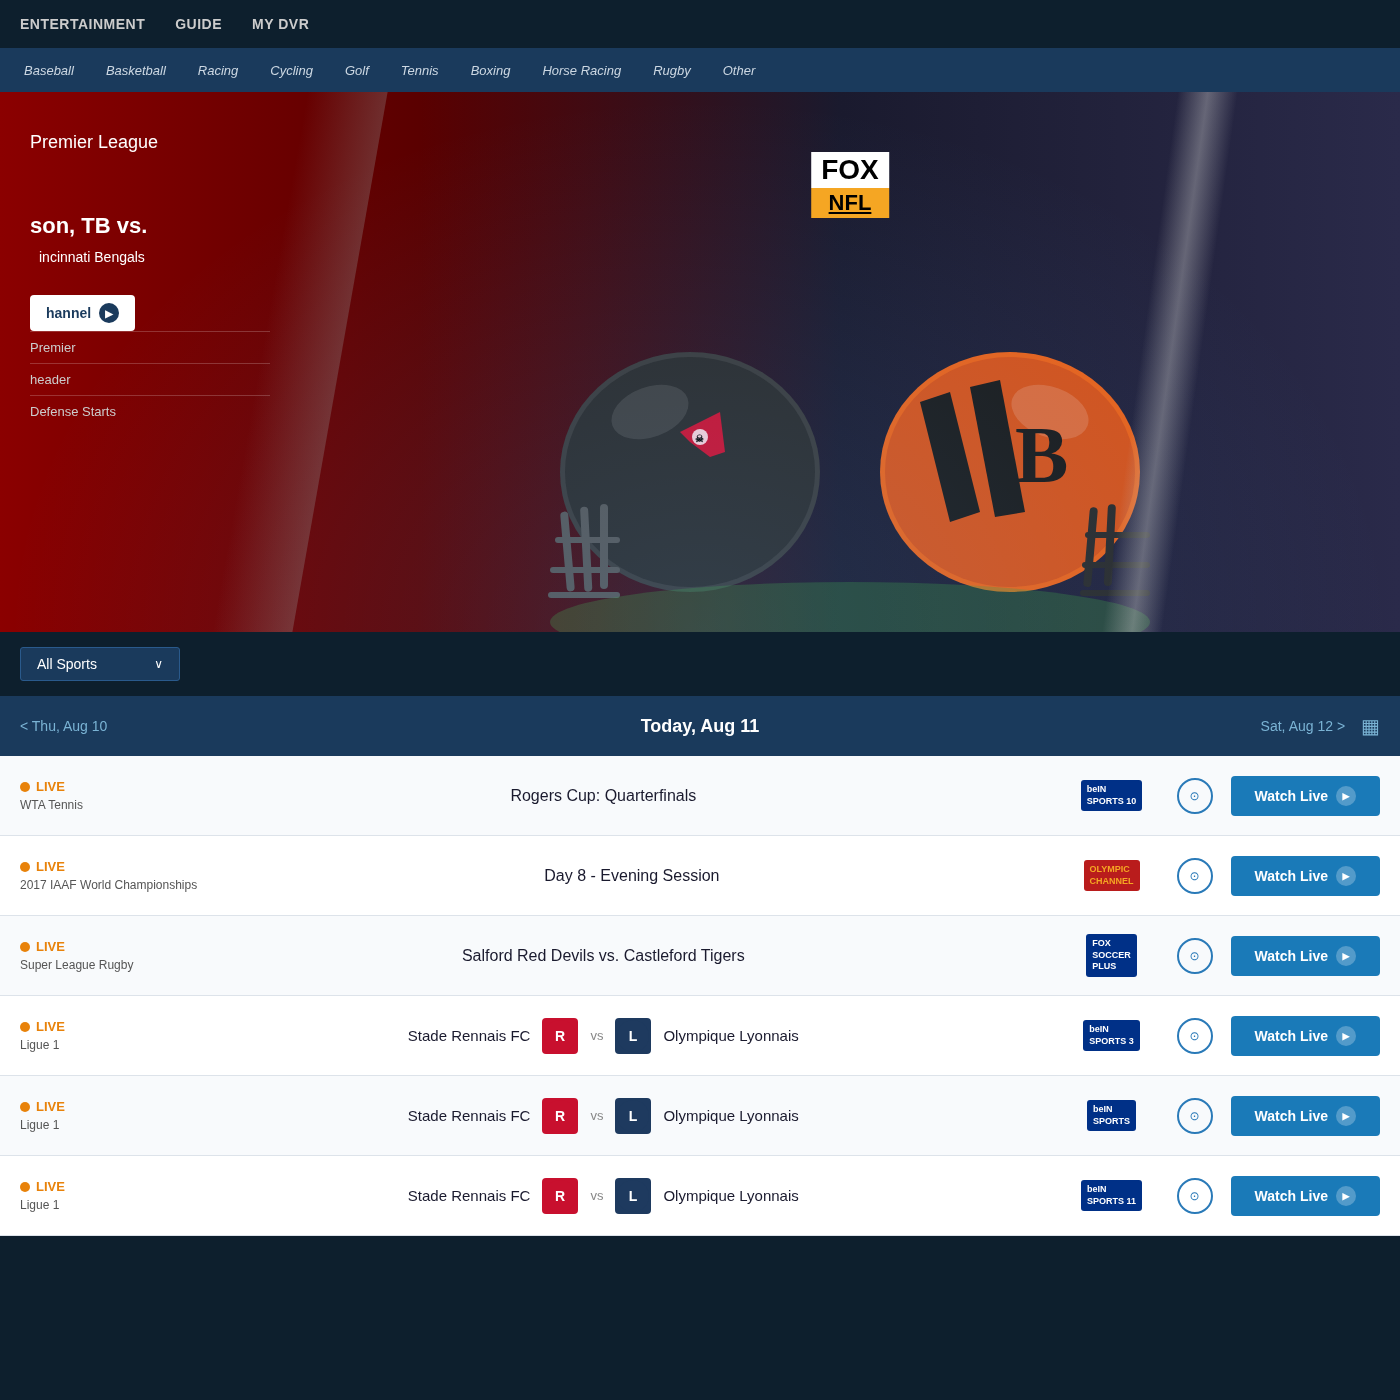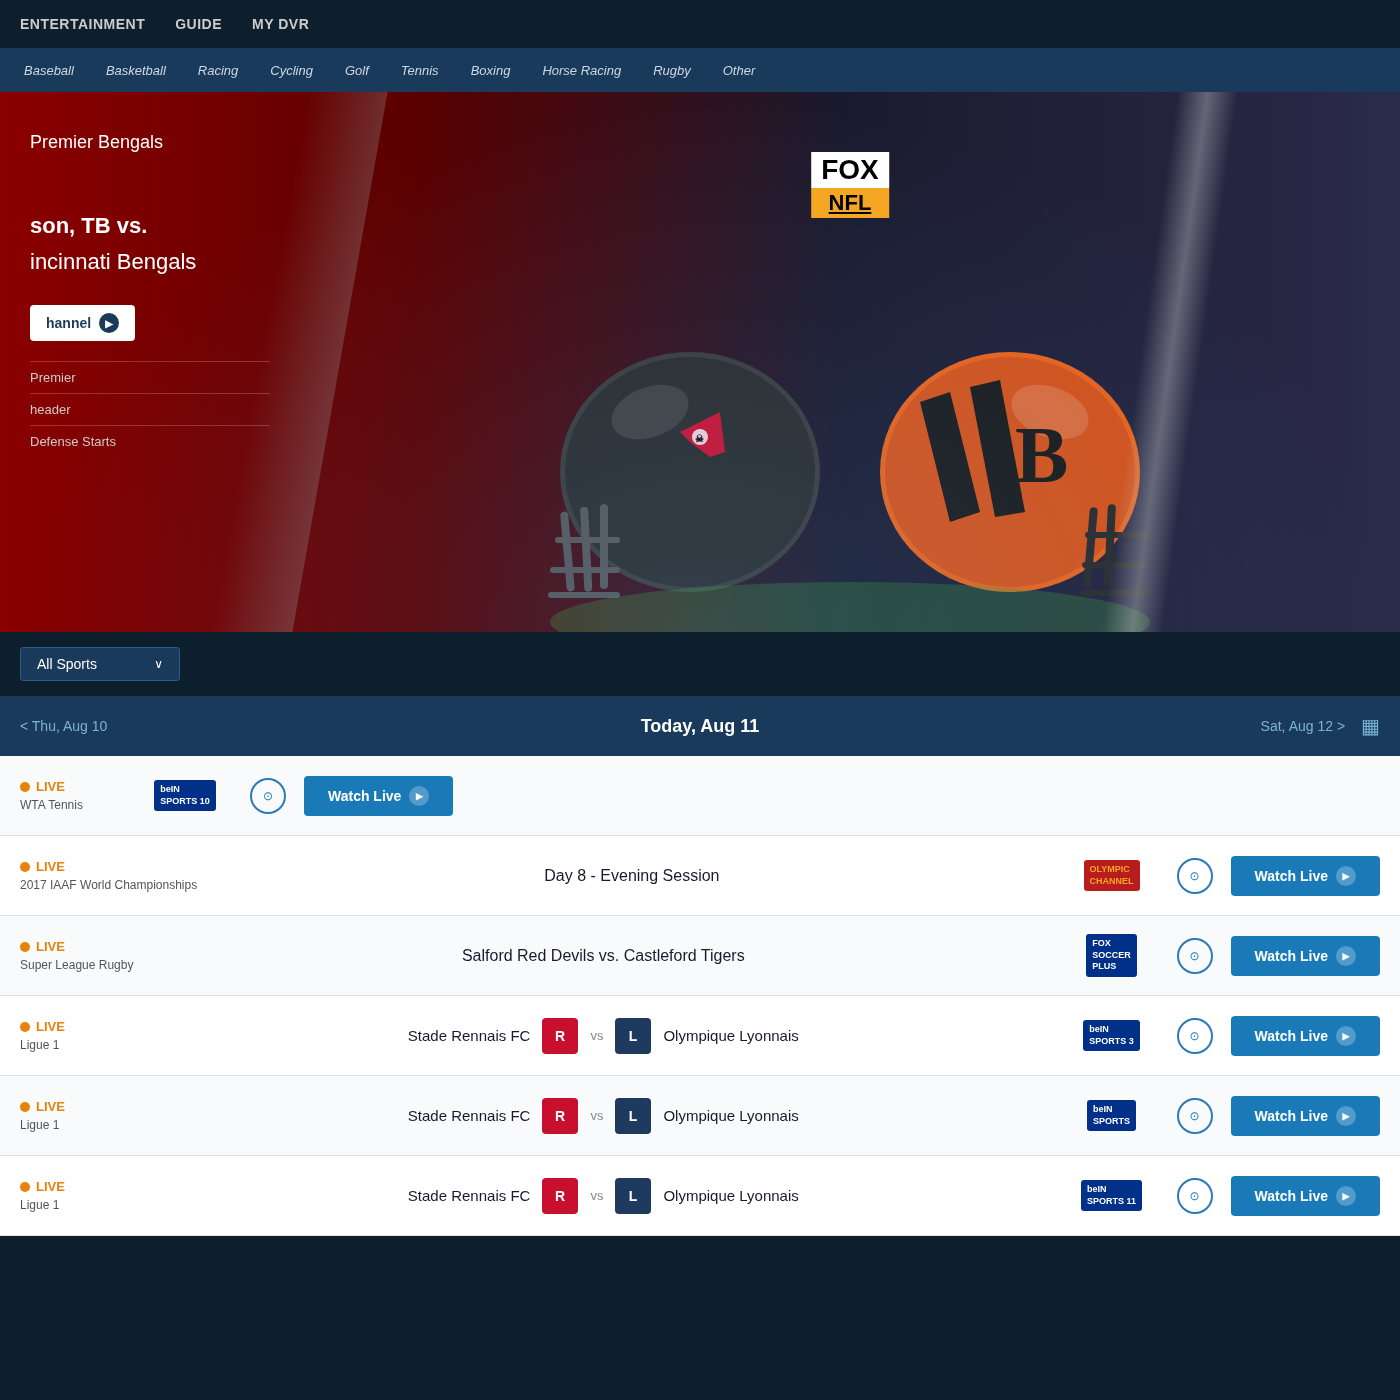--- a/index.html
+++ b/index.html
@@ -73,37 +73,37 @@
       color: #fff;
       margin-bottom: 60px;
     }
     .hero-matchup {
       font-size: 22px;
       font-weight: 700;
       color: #fff;
       margin-bottom: 10px;
     }
     .hero-teams {
-      font-size: 22px;
+      font-size: 14px;
       color: #fff;
       margin-bottom: 30px;
+      margin-left: 9px;
     }
     .hero-channel-btn {
       display: inline-flex;
       align-items: center;
       gap: 8px;
       background: #fff;
       color: #1a3a5c;
       padding: 8px 16px;
       border-radius: 4px;
       font-size: 14px;
       font-weight: 700;
       cursor: pointer;
       width: fit-content;
-      margin-bottom: 20px;
     }
     .hero-channel-btn .play-icon {
       width: 20px; height: 20px;
       background: #1a3a5c;
       border-radius: 50%;
       display: flex; align-items: center; justify-content: center;
       color: #fff;
       font-size: 10px;
     }
     .hero-sub-links {
@@ -399,21 +399,21 @@
   <a href="#">Horse Racing</a>
   <a href="#">Rugby</a>
   <a href="#">Other</a>
 </nav>
 
 <section class="hero">
   <div class="hero-bg-overlay"></div>
   <div class="diagonal-stripe"></div>
 
   <div class="hero-left">
-    <div class="hero-league">Premier Bengals</div>
+    <div class="hero-league">Premier League</div>
     <div class="hero-matchup">son, TB vs.</div>
     <div class="hero-teams">incinnati Bengals</div>
     <div class="hero-channel-btn">
       <span>hannel</span>
       <span class="play-icon">▶</span>
     </div>
     <div class="hero-sub-links">
       <div class="hero-sub-link">Premier</div>
       <div class="hero-sub-link">header</div>
       <div class="hero-sub-link">Defense Starts</div>
@@ -493,20 +493,21 @@
 
 <div class="schedule-list" id="schedule-container">
 <div class="schedule-item">
       <div class="live-indicator">
         <div class="live-dot-text">
           <span class="live-dot"></span>
           <span>LIVE</span>
         </div>
         <div class="live-sport">WTA Tennis</div>
       </div>
+      <div class="event-name">Rogers Cup: Quarterfinals</div>
       <div class="schedule-right">
         <div class="channel-logo">
           <div class="channel-badge bein" style="white-space: pre-line;">beIN
 SPORTS 10</div>
         </div>
         <div class="record-btn">
           <span>⊙</span>
         </div>
         <button class="watch-live-btn">
           <span>Watch Live</span>

